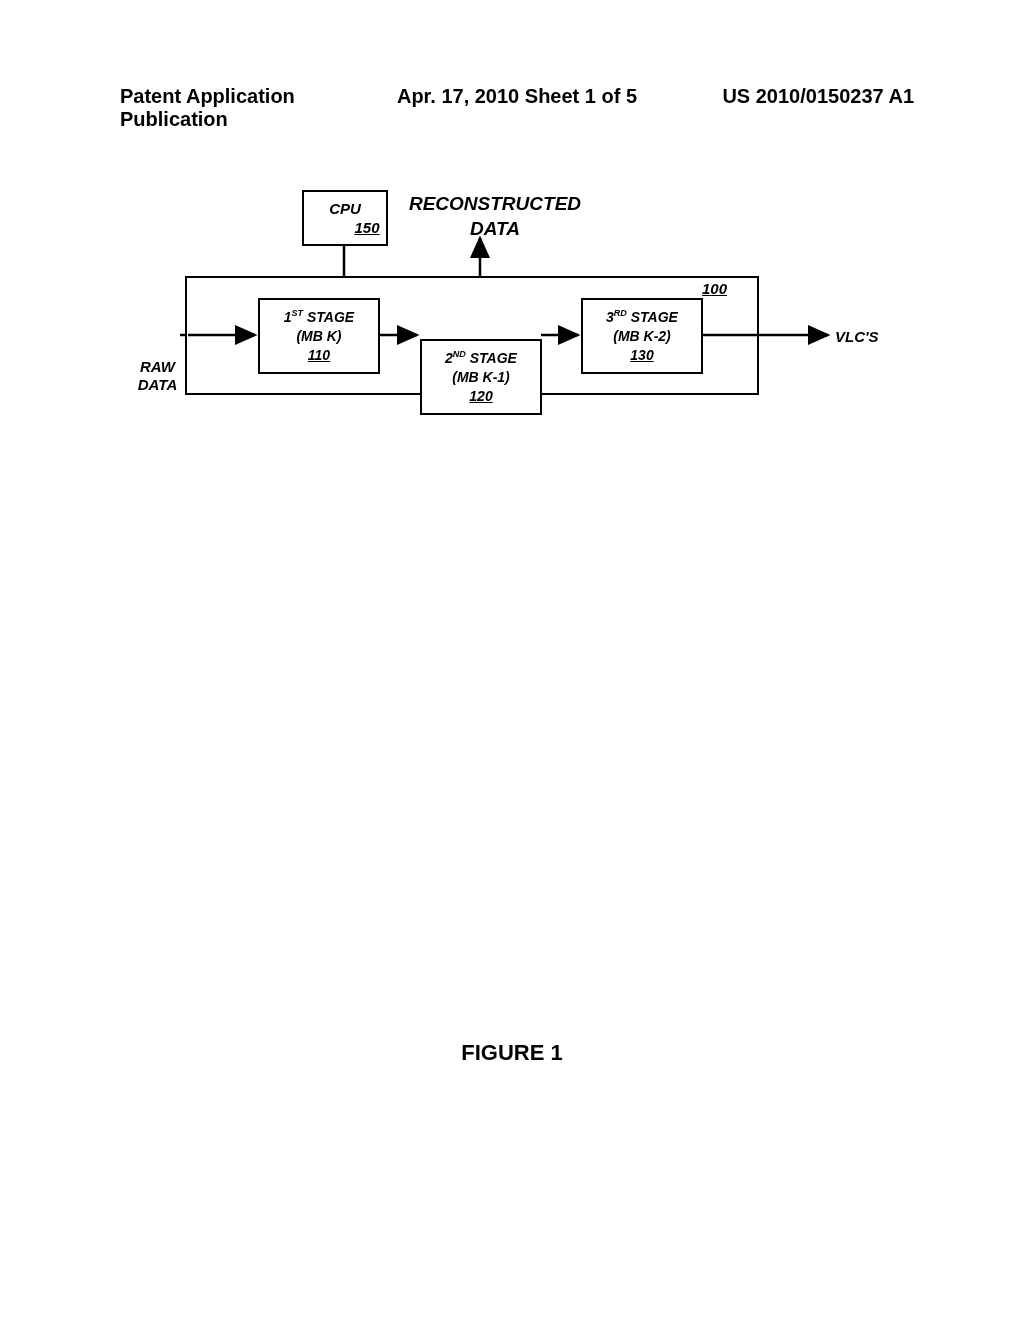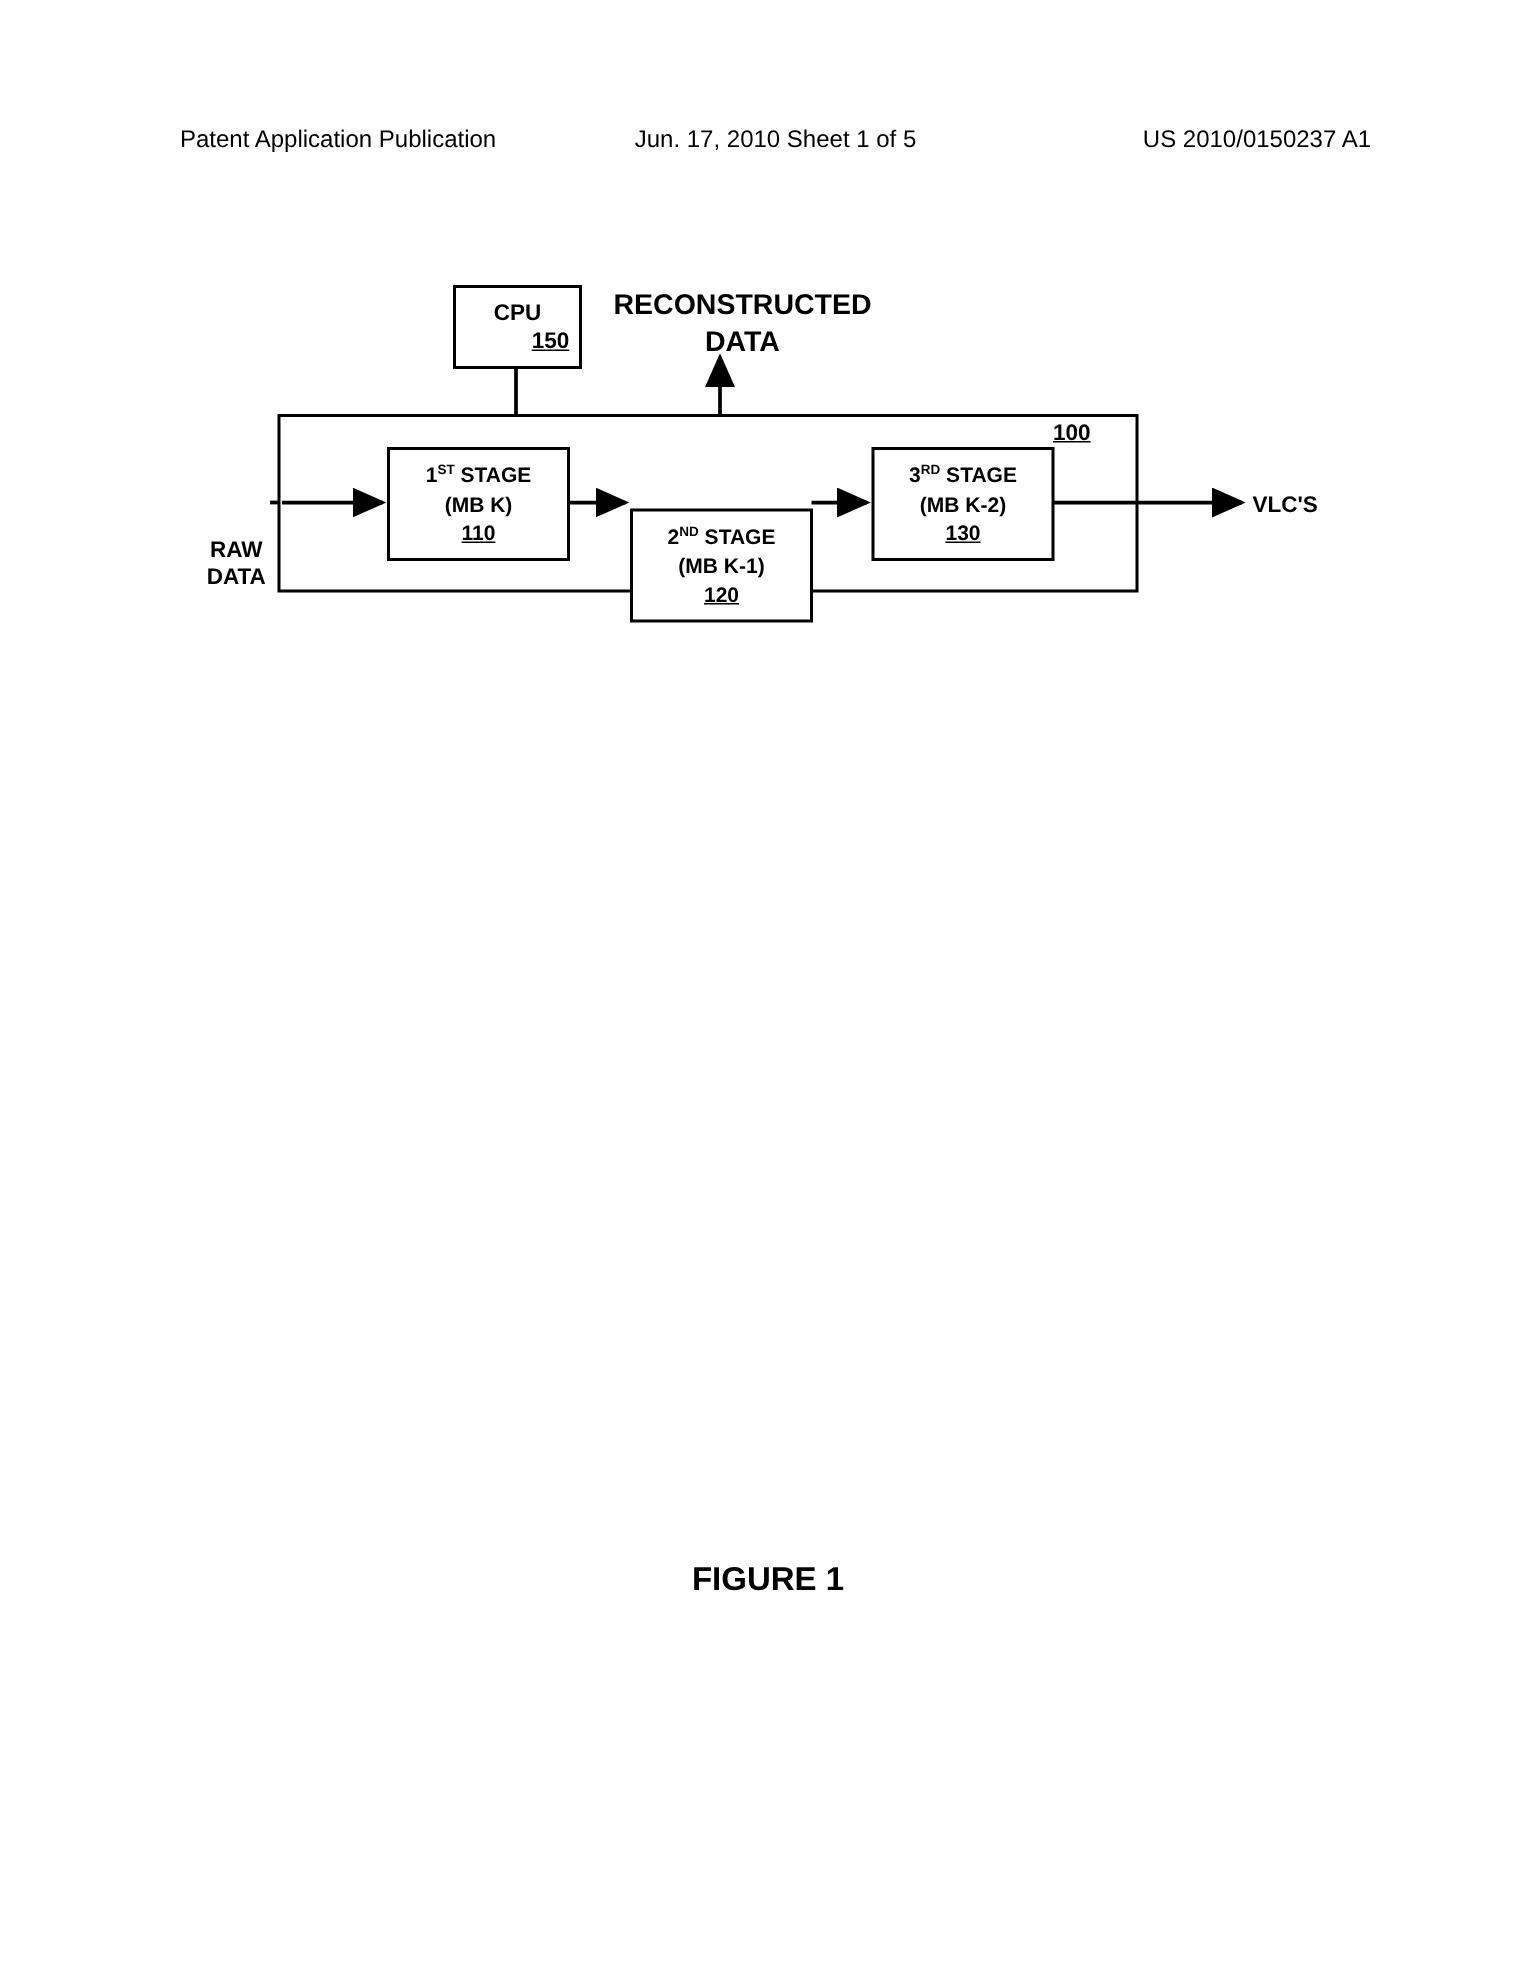--- a/index.html
+++ b/index.html
@@ -11,34 +11,35 @@
     height: 1320px;
     position: relative;
   }
   .page-header {
     position: absolute;
     top: 85px;
     left: 0;
     right: 0;
     display: flex;
     padding: 0 110px 0 120px;
-    font-size: 16px;
-    font-weight: normal;
+    font-size: 20px;
+    font-weight: bold;
     justify-content: space-between;
   }
   .header-left { flex: 1; text-align: left; }
   .header-center { flex: 1; text-align: center; }
   .header-right { flex: 1; text-align: right; }
   
   .diagram-area {
     position: absolute;
     top: 180px;
     left: 130px;
     width: 780px;
     height: 250px;
+    font-style: italic;
   }
   
   .cpu-box {
     position: absolute;
     top: 10px;
     left: 172px;
     width: 82px;
     height: 52px;
     border: 2.5px solid black;
     background: white;
@@ -145,21 +146,21 @@
     text-align: center;
     font-weight: bold;
     font-size: 22px;
   }
 </style>
 </head>
 <body>
 
 <div class="page-header">
   <div class="header-left">Patent Application Publication</div>
-  <div class="header-center">Jun. 17, 2010  Sheet 1 of 5</div>
+  <div class="header-center">Apr. 17, 2010  Sheet 1 of 5</div>
   <div class="header-right">US 2010/0150237 A1</div>
 </div>
 
 <div class="diagram-area">
 
   <div class="cpu-box">
     <div>CPU</div>
     <div class="ref">150</div>
   </div>
 

